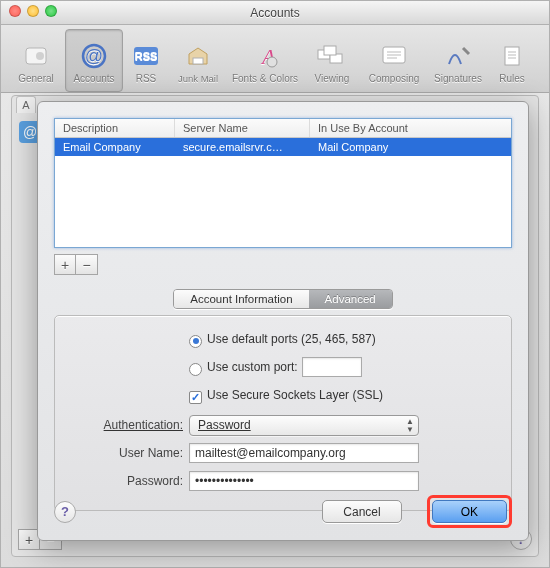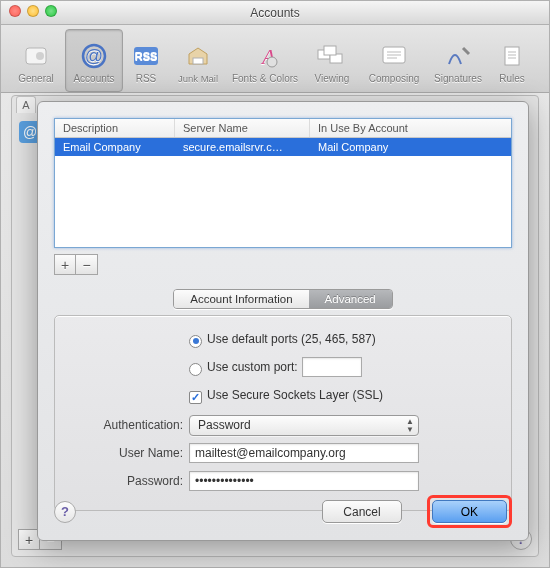--- a/index.html
+++ b/index.html
@@ -378,21 +378,21 @@
         <span class="radio-dot"></span>
         <span>Use custom port:</span>
         <input class="txt-input" style="width: 60px; margin-left: 4px;" value="">
       </div>
       <div class="form-row" style="margin-top:4px;">
         <div class="form-lbl"></div>
         <span class="chk">✓</span>
         <span>Use Secure Sockets Layer (SSL)</span>
       </div>
 
-      <div class="form-row" style="margin-top:8px;">
+      <div class="form-row" style="margin-top:8px;text-decoration:underline;">
         <div class="form-lbl">Authentication:</div>
         <div class="select" style="width:230px;">
           <span>Password</span>
           <div class="arrows">▲<br>▼</div>
         </div>
       </div>
 
       <div class="form-row">
         <div class="form-lbl">User Name:</div>
         <input class="txt-input" style="width: 230px;" value="mailtest@emailcompany.org">

